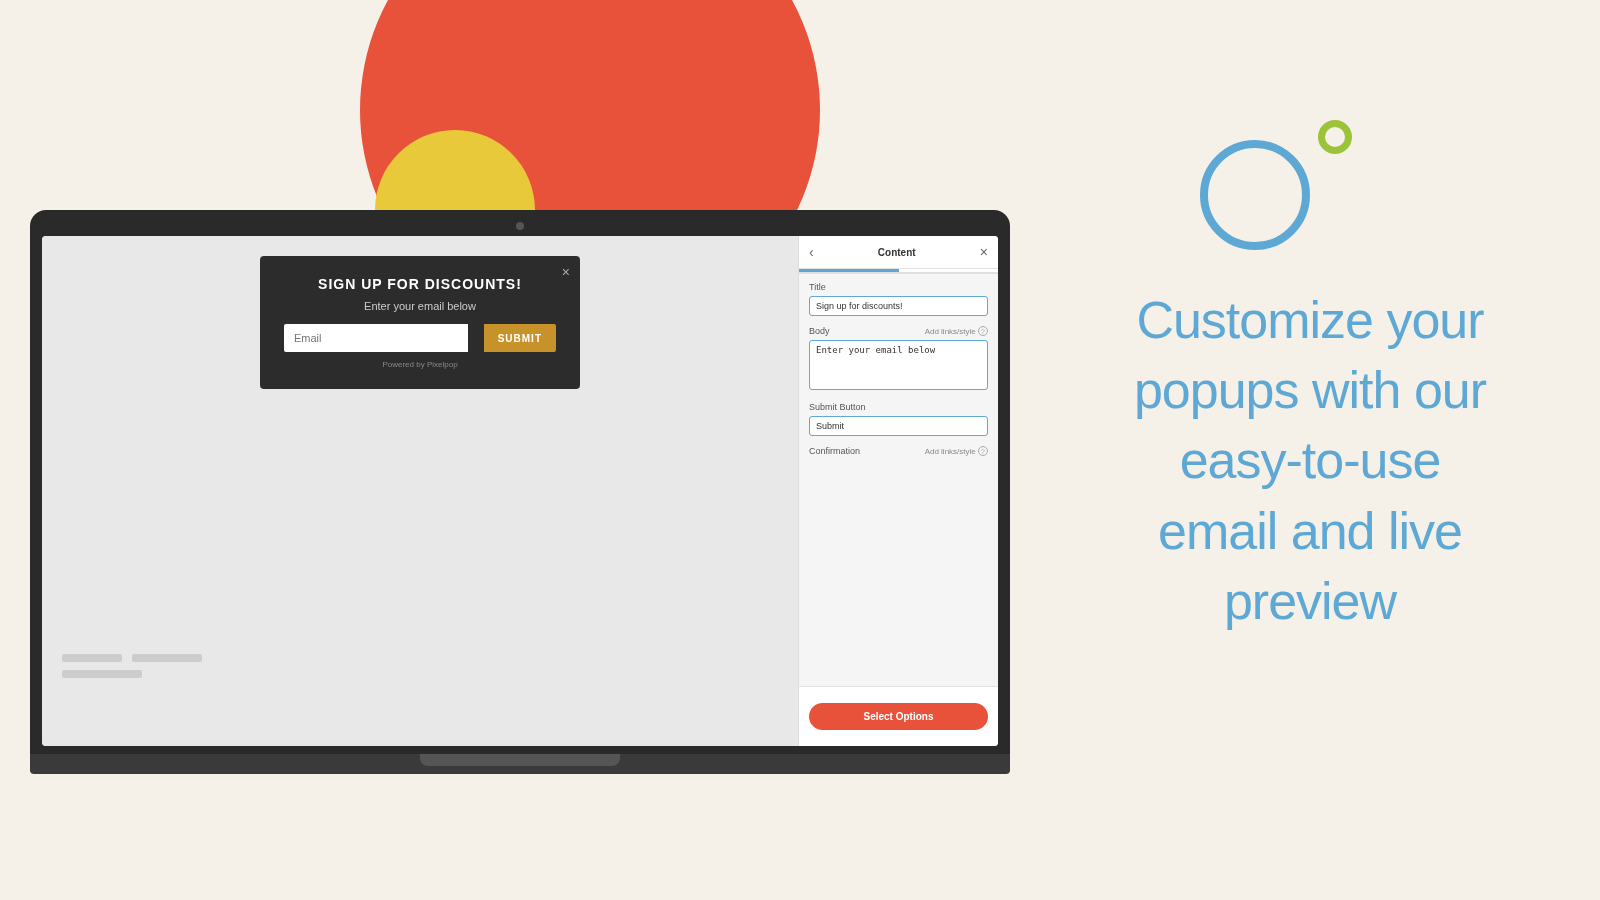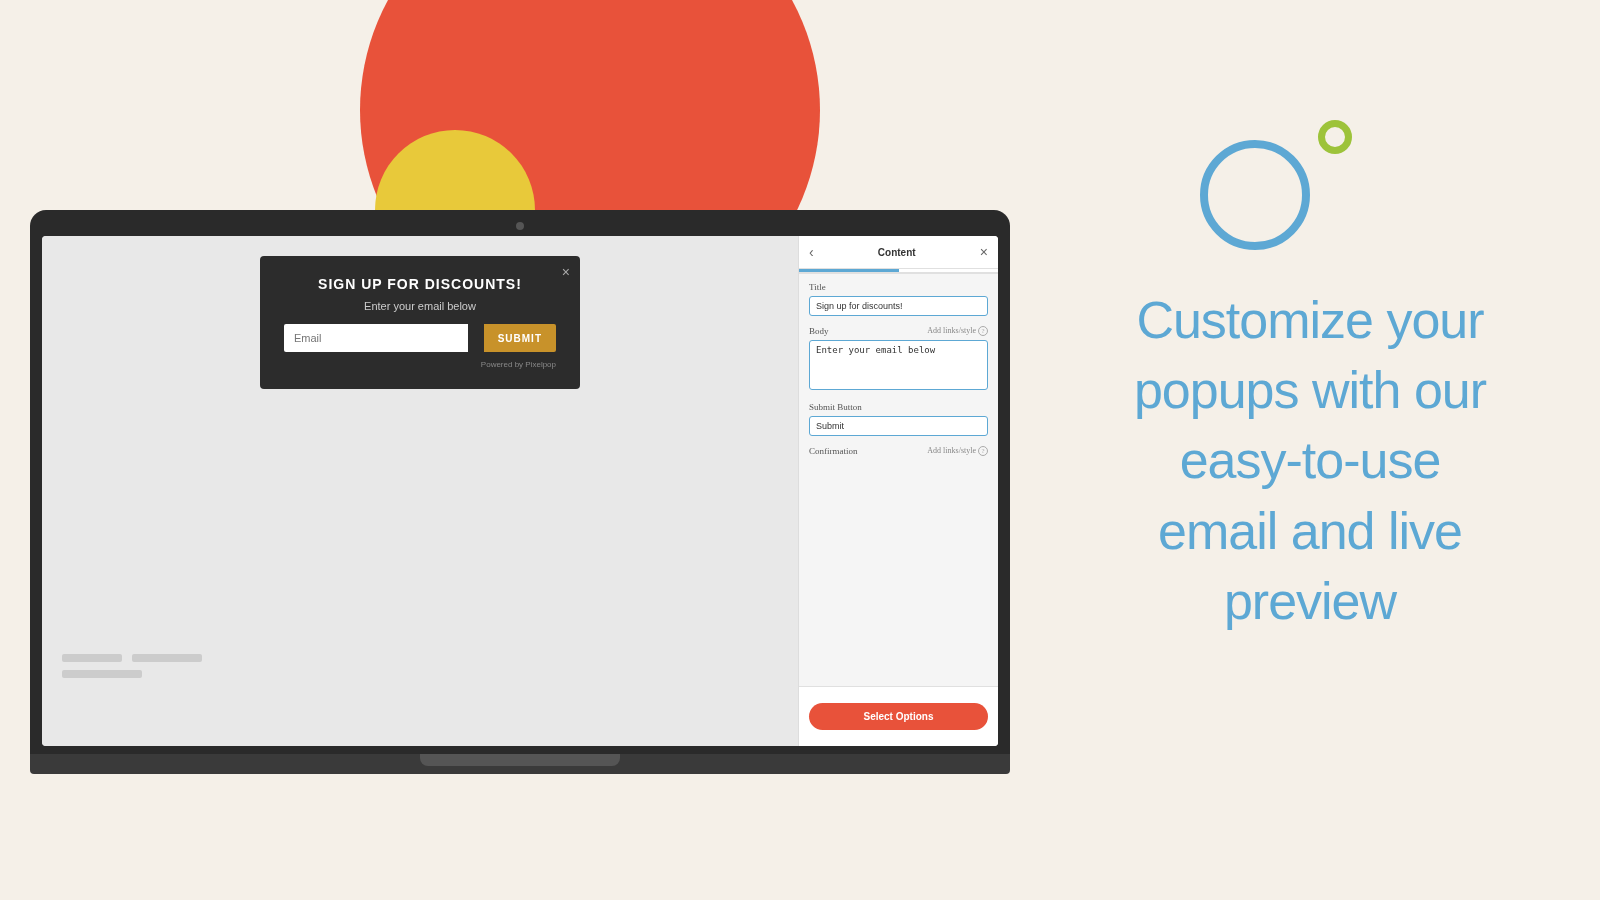--- a/index.html
+++ b/index.html
@@ -185,21 +185,21 @@
       font-size: 10px;
       font-weight: 700;
       letter-spacing: 1px;
       text-transform: uppercase;
       border-radius: 0 2px 2px 0;
       cursor: pointer;
     }
     .popup-powered {
       color: #888;
       font-size: 8px;
-      text-align: right;
+      text-align: center;
       margin-top: 8px;
     }
 
     
     .skeleton-bar {
       background: #ccc;
       border-radius: 2px;
       height: 8px;
     }
     .skeleton-area {
@@ -276,21 +276,20 @@
     .field-group {
       margin-bottom: 10px;
     }
     .field-label {
       font-size: 9px;
       color: #555;
       margin-bottom: 4px;
       display: flex;
       justify-content: space-between;
       align-items: center;
-      font-family: Liberation Serif, serif;
     }
     .field-label-link {
       color: #888;
       font-size: 8px;
     }
     .field-input {
       width: 100%;
       border: 1px solid #5da8d4;
       border-radius: 3px;
       padding: 4px 6px;

